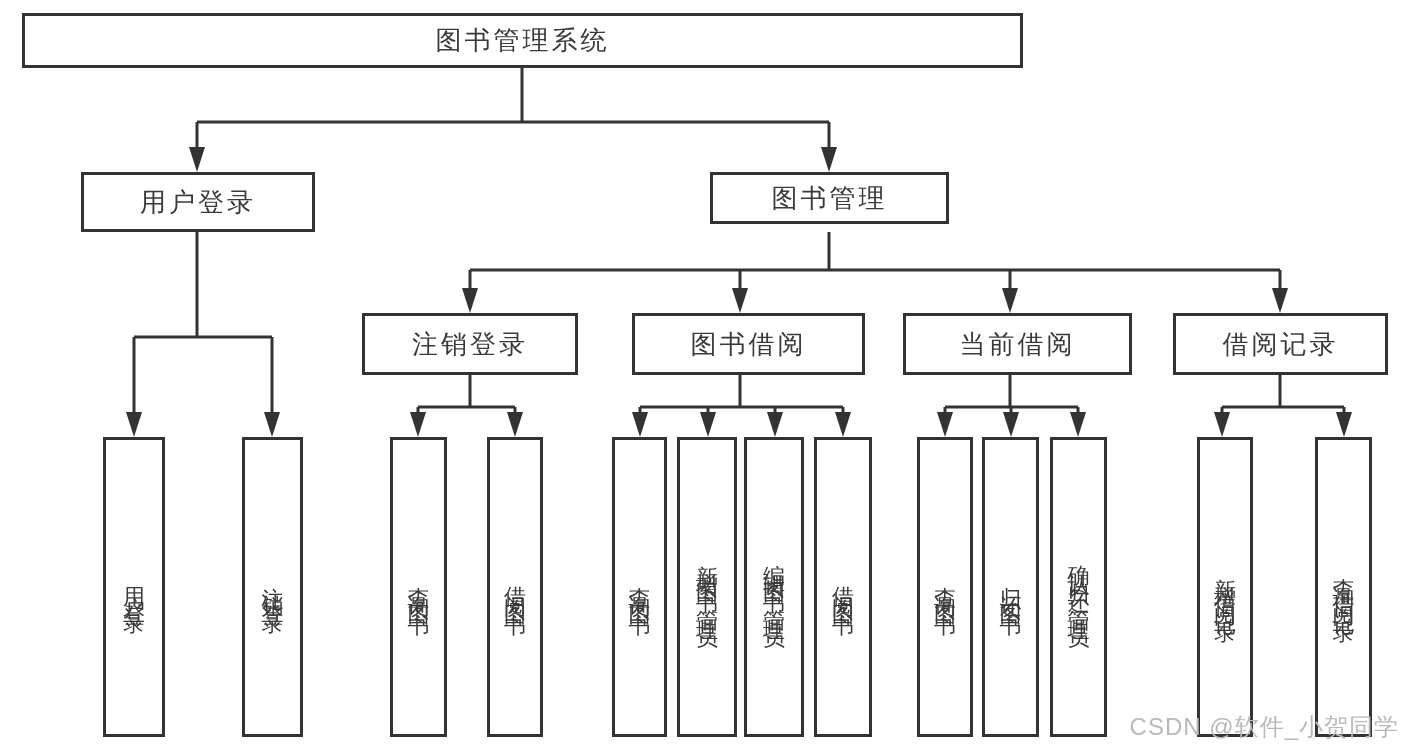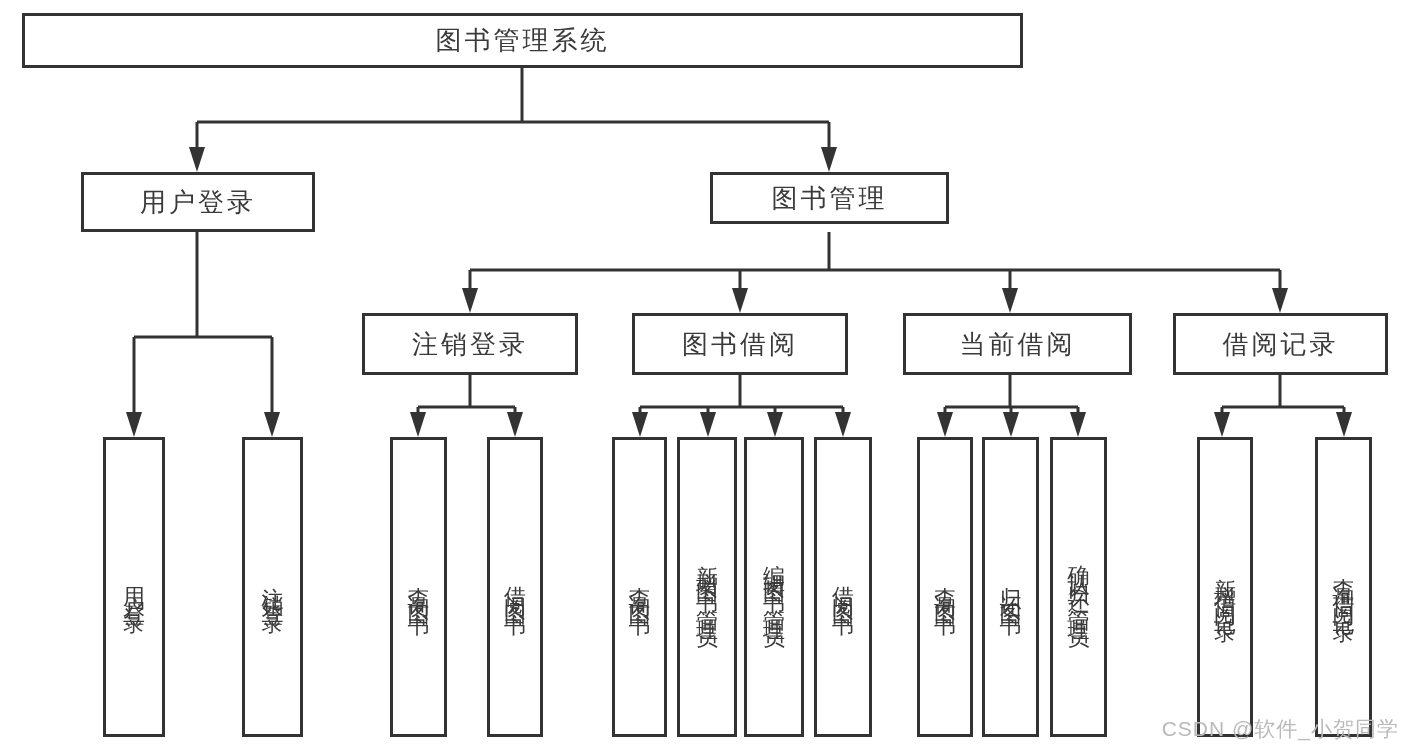--- a/index.html
+++ b/index.html
@@ -36,21 +36,21 @@
     writing-mode: vertical-rl;
     text-orientation: mixed;
     font-size: 22px;
     letter-spacing: 9px;
     line-height: 1.1;
   }
   .watermark {
     position: absolute;
     right: 6px;
     bottom: 4px;
-    font-size: 21px;
+    font-size: 24px;
     letter-spacing: 1px;
     color: #b9b9b9;
     z-index: 3;
     white-space: nowrap;
   }
 </style>
 </head>
 <body>
 
 <div id="canvas">
@@ -120,21 +120,21 @@
       <polygon points="1336,412 1352,412 1344,437"></polygon>
     </g>
   </svg>
 
   <div class="box h-label" style="left:22px;top:13px;width:1001px;height:55px;">图书管理系统</div>
 
   <div class="box h-label" style="left:81px;top:172px;width:234px;height:60px;">用户登录</div>
   <div class="box h-label" style="left:710px;top:172px;width:239px;height:52px;">图书管理</div>
 
   <div class="box h-label" style="left:362px;top:313px;width:216px;height:62px;">注销登录</div>
-  <div class="box h-label" style="left:632px;top:313px;width:216px;height:62px;">图书借阅</div>
+  <div class="box h-label" style="left:632px;top:313px;width:233px;height:62px;">图书借阅</div>
   <div class="box h-label" style="left:903px;top:313px;width:229px;height:62px;">当前借阅</div>
   <div class="box h-label" style="left:1173px;top:313px;width:215px;height:62px;">借阅记录</div>
 
   <div class="box leaf" style="left:103px;top:437px;width:62px;height:300px;">用户登录</div>
   <div class="box leaf" style="left:242px;top:437px;width:61px;height:300px;">注销登录</div>
 
   <div class="box leaf" style="left:390px;top:437px;width:57px;height:300px;">查询图书</div>
   <div class="box leaf" style="left:487px;top:437px;width:56px;height:300px;">借阅图书</div>
 
   <div class="box leaf" style="left:612px;top:437px;width:55px;height:300px;">查询图书</div>

